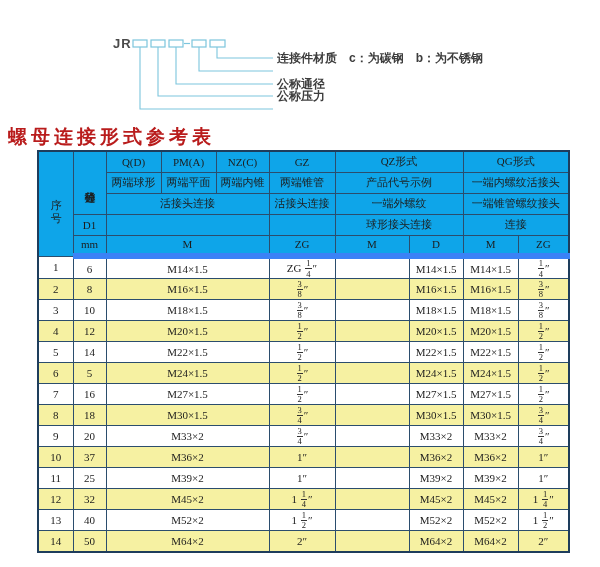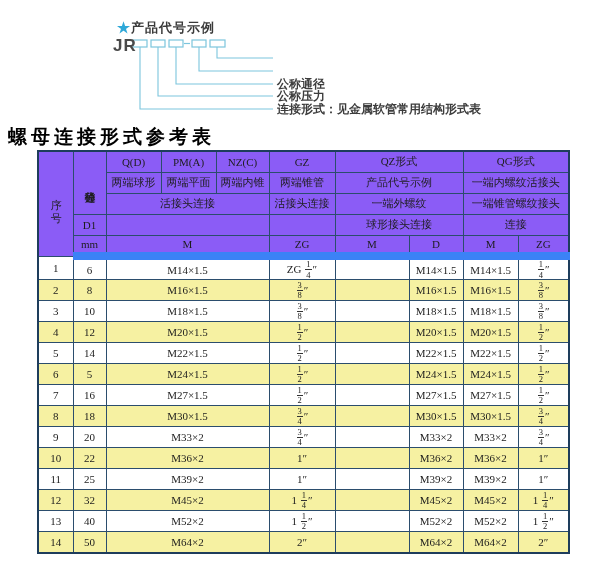--- a/index.html
+++ b/index.html
@@ -11,47 +11,47 @@
 
   
   #diagram-svg { position:absolute; left:0; top:0; }
   .diag-title {
     position:absolute; left:117px; top:19px; font-family:"Liberation Sans", sans-serif;
     font-size:13px; font-weight:bold; color:#3a3a3a; letter-spacing:1px;
   }
   .diag-title .star { color:#2fa8d8; }
   .diag-jr {
     position:absolute; left:113px; top:36px; font-family:"Liberation Sans", sans-serif;
-    font-size:17px; font-weight:bold; color:#4a4a4a; letter-spacing:1px;
+    font-size:13px; font-weight:bold; color:#4a4a4a; letter-spacing:1px;
   }
   .diag-dash { position:absolute; left:181px; top:37px; color:#7cc5dd; font-weight:bold; font-size:12px; }
   .diag-label {
     position:absolute; left:277px; font-family:"Liberation Sans", sans-serif;
     font-size:12px; font-weight:bold; color:#3d3d3d; white-space:nowrap; transform:translateY(-50%);
   }
 
   
   .table-title {
     position:absolute; left:8px; top:124px; font-size:19px; font-weight:bold;
-    color:#000000; letter-spacing:4px; font-family:"Liberation Serif", serif;
+    color:#b91c1c; letter-spacing:4px; font-family:"Liberation Serif", serif;
   }
 
   
   table.ref {
     position:absolute; left:37px; top:150px; width:531px;
     border-collapse:collapse; table-layout:fixed;
     font-size:11px; color:#1d1d1d;
   }
   table.ref th, table.ref td {
     border:1px solid #2b4d6d; text-align:center; vertical-align:middle;
     padding:0 1px; height:21px; font-weight:normal; overflow:hidden;
   }
   table.ref { border:2px solid #1e3d5c; }
-  thead th { background:#8b5cf6; }
-  thead tr.hdr-last th { border-bottom:8px solid #3b82f6;margin-left:27px; }
+  thead th { background:#0ea5e9; }
+  thead tr.hdr-last th { border-bottom:6px solid #3b82f6;margin-left:27px; }
   tbody tr:nth-child(even) td { background:#f6f1a2; }
   tbody tr:nth-child(odd) td { background:#ffffff; }
   .vtext {
     writing-mode:vertical-lr; text-orientation:upright;
     margin:0 auto; line-height:1;
   }
   th .sp { letter-spacing:14px; }
   .frac { display:inline-block; vertical-align:-0.45em; text-align:center; line-height:1; margin:0 1px; }
   .frac .fn { display:block; font-size:8.5px; border-bottom:1px solid #333; padding:0 1px 0.5px; }
   .frac .fd { display:block; font-size:8.5px; padding-top:0.5px; }
@@ -74,26 +74,25 @@
 
     <g stroke="#7cc5dd" stroke-width="1.1" fill="none">
       <polyline points="217,47 217,58 273,58"></polyline>
       <polyline points="199,47 199,71 273,71"></polyline>
       <polyline points="176,47 176,84 273,84"></polyline>
       <polyline points="158,47 158,96 273,96"></polyline>
       <polyline points="140,47 140,109 273,109"></polyline>
     </g>
   </svg>
 
-  <div class="diag-title"><span class="star">★</span><span>产品代号示例</span></div>
   <div class="diag-jr">JR</div>
 
+  <div class="diag-label" style="top:58px">连接件材质　c：为碳钢　b：为不锈钢</div>
   <div class="diag-label" style="top:84px">公称通径</div>
   <div class="diag-label" style="top:96px">公称压力</div>
-  <div class="diag-label" style="top:109px">连接形式：见金属软管常用结构形式表</div>
 
   <div class="table-title">螺母连接形式参考表</div>
 
   <table class="ref">
     <colgroup>
       <col style="width:35px">
         <col style="width:33px">
       <col style="width:55px">
         <col style="width:55px">
         <col style="width:53px">
@@ -235,21 +234,21 @@
           <td>20</td>
           <td colspan="3">M33×2</td>
           <td><span class="frac"><span class="fn">3</span><span class="fd">4</span></span>″</td>
           <td></td>
           <td>M33×2</td>
           <td>M33×2</td>
           <td><span class="frac"><span class="fn">3</span><span class="fd">4</span></span>″</td>
         </tr>
         <tr>
           <td>10</td>
-          <td>22</td>
+          <td>37</td>
           <td colspan="3">M36×2</td>
           <td>1″</td>
           <td></td>
           <td>M36×2</td>
           <td>M36×2</td>
           <td>1″</td>
         </tr>
         <tr>
           <td>11</td>
           <td>25</td>

